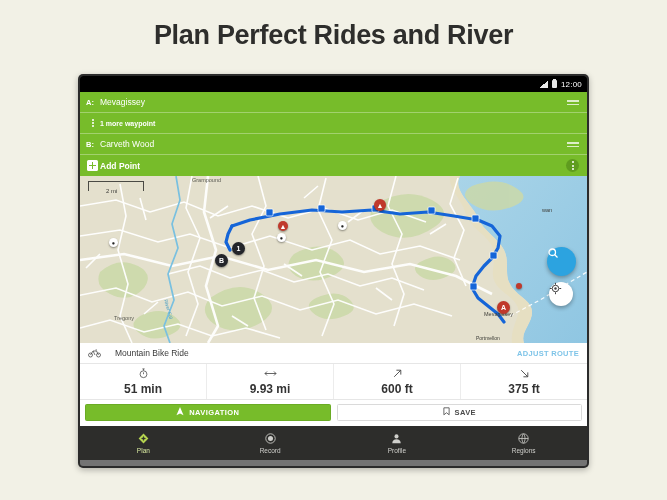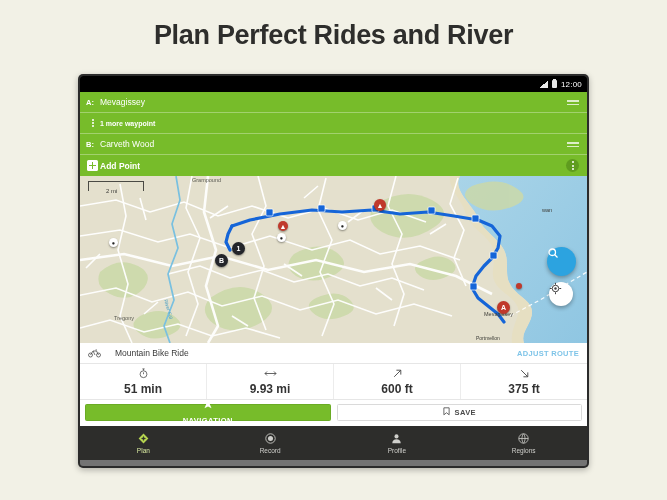--- a/index.html
+++ b/index.html
@@ -126,21 +126,21 @@
   }
   .stat:last-child { border-right:none; }
   .stat-val { font-size:12px; color:#333; font-weight:bold; }
   .stat-ico { height:11px; display:flex;align-items:center;}
 
   .actions { display:flex; gap:6px; padding: 4px 5px 5px 5px; background:#fff; }
   .btn {
     flex:1; height:17px; display:flex; align-items:center; justify-content:center; gap:5px;
     font-size:7.5px; letter-spacing:.4px; font-weight:bold; border-radius:1.5px;
   }
-  .btn-nav { background:#77bc2a; color:#fff; border:1px solid #6aab24;flex-direction:column; }
+  .btn-nav { background:#77bc2a; color:#fff; border:1px solid #6aab24; }
   .btn-save{ background:#fff; color:#4a4a4a; border:1px solid #dadada; }
 
   
   .bottomnav {
     height: 34px; background:#2d2d2b; display:flex;
   }
   .nav-item {
     flex:1; display:flex; flex-direction:column; align-items:center; justify-content:center; gap:2px;
   }
   .nav-label { font-size:6.5px; color:#cfcfcb; }

